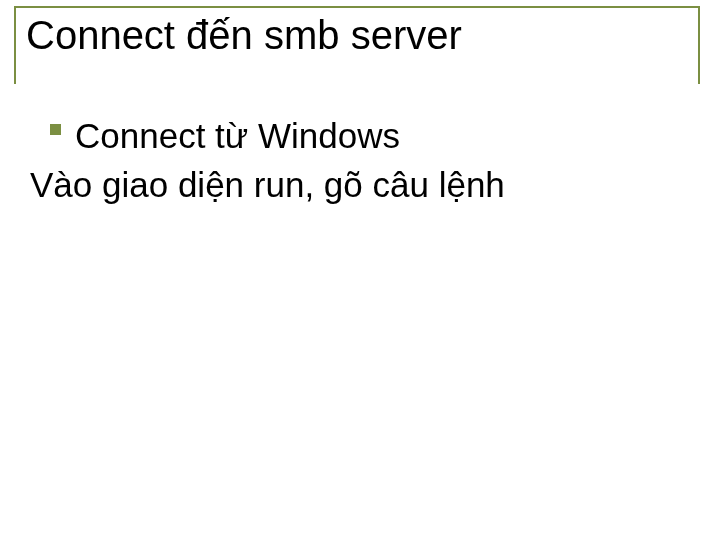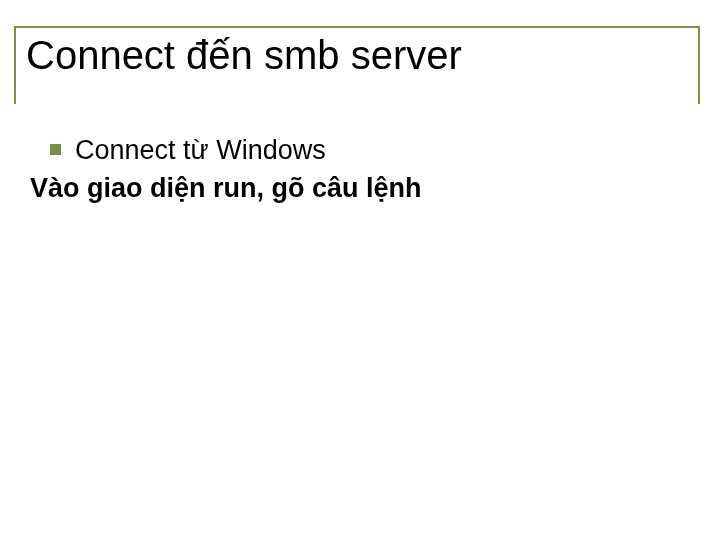--- a/index.html
+++ b/index.html
@@ -10,21 +10,20 @@
     background: #ffffff;
     font-family: Arial, "Helvetica Neue", Helvetica, sans-serif;
     color: #000;
     overflow: hidden;
   }
   .slide {
     position: relative;
     width: 720px;
     height: 416px;
     box-sizing: border-box;
-    margin-top: 20px;
   }
   .frame {
     position: absolute;
     top: 6px;
     left: 14px;
     right: 20px;
     height: 76px;
     border-top: 2px solid #7b8f42;
     border-left: 2px solid #7b8f42;
     border-right: 2px solid #7b8f42;
@@ -42,41 +41,40 @@
     font-weight: 400;
     letter-spacing: 0px;
     color: #000;
     white-space: nowrap;
   }
   .body {
     position: absolute;
     top: 112px;
     left: 28px;
     right: 40px;
-    font-size: 27px;
+    font-size: 35px;
     line-height: 1.35;
     color: #000;
   }
   .bullet-row {
     display: flex;
     align-items: flex-start;
     padding-left: 22px;
     margin-bottom: 2px;
   }
   .bullet {
     width: 11px;
     height: 11px;
     background: #7b8f42;
     margin-top: 12px;
     margin-right: 14px;
     flex: 0 0 auto;
   }
   .plain-line {
     padding-left: 2px;
-    font-weight: bold;
   }
 </style>
 </head>
 <body>
 
 <div class="slide">
 
   <div class="frame"></div>
 
   <div class="title-wrap">

